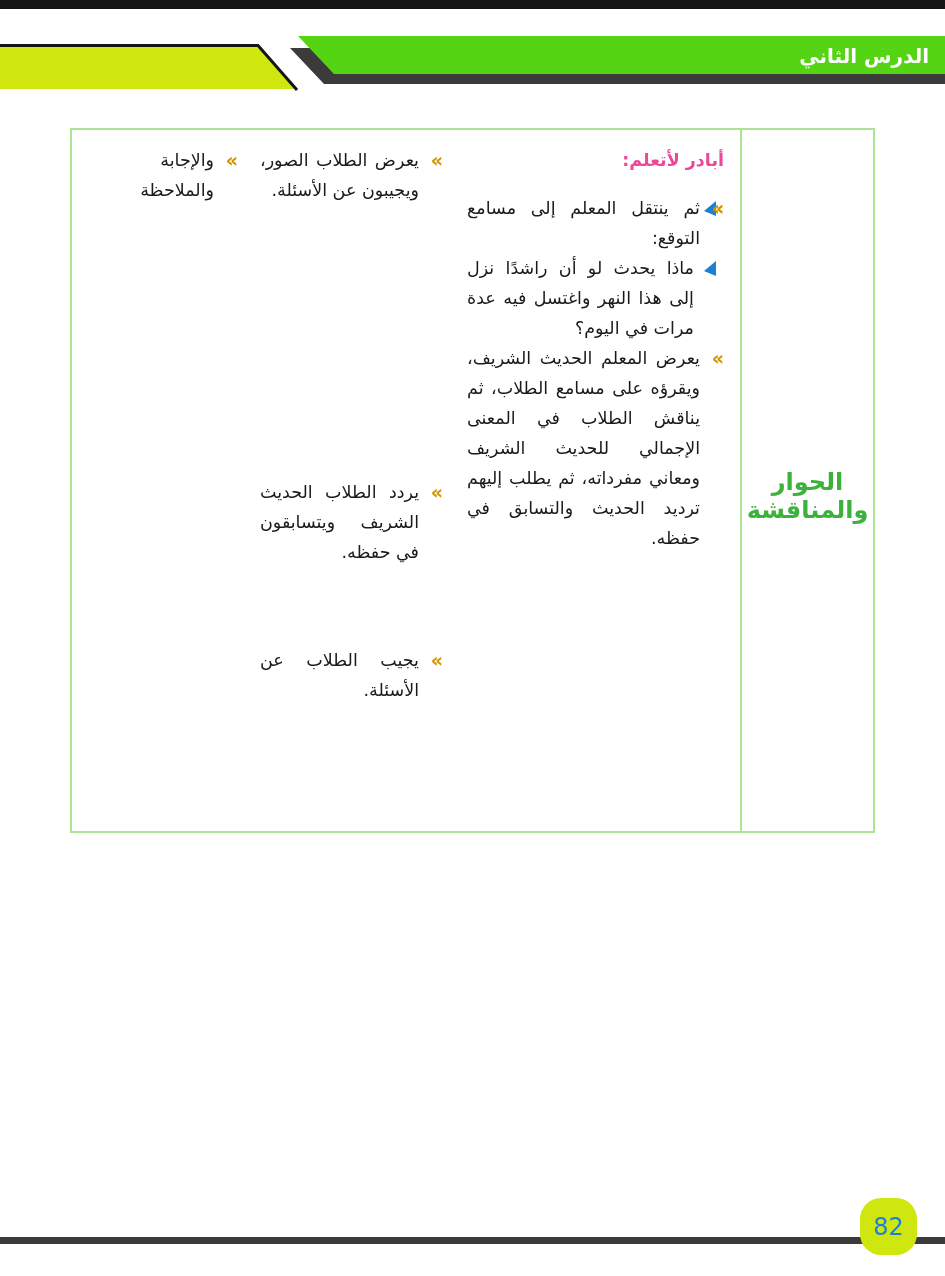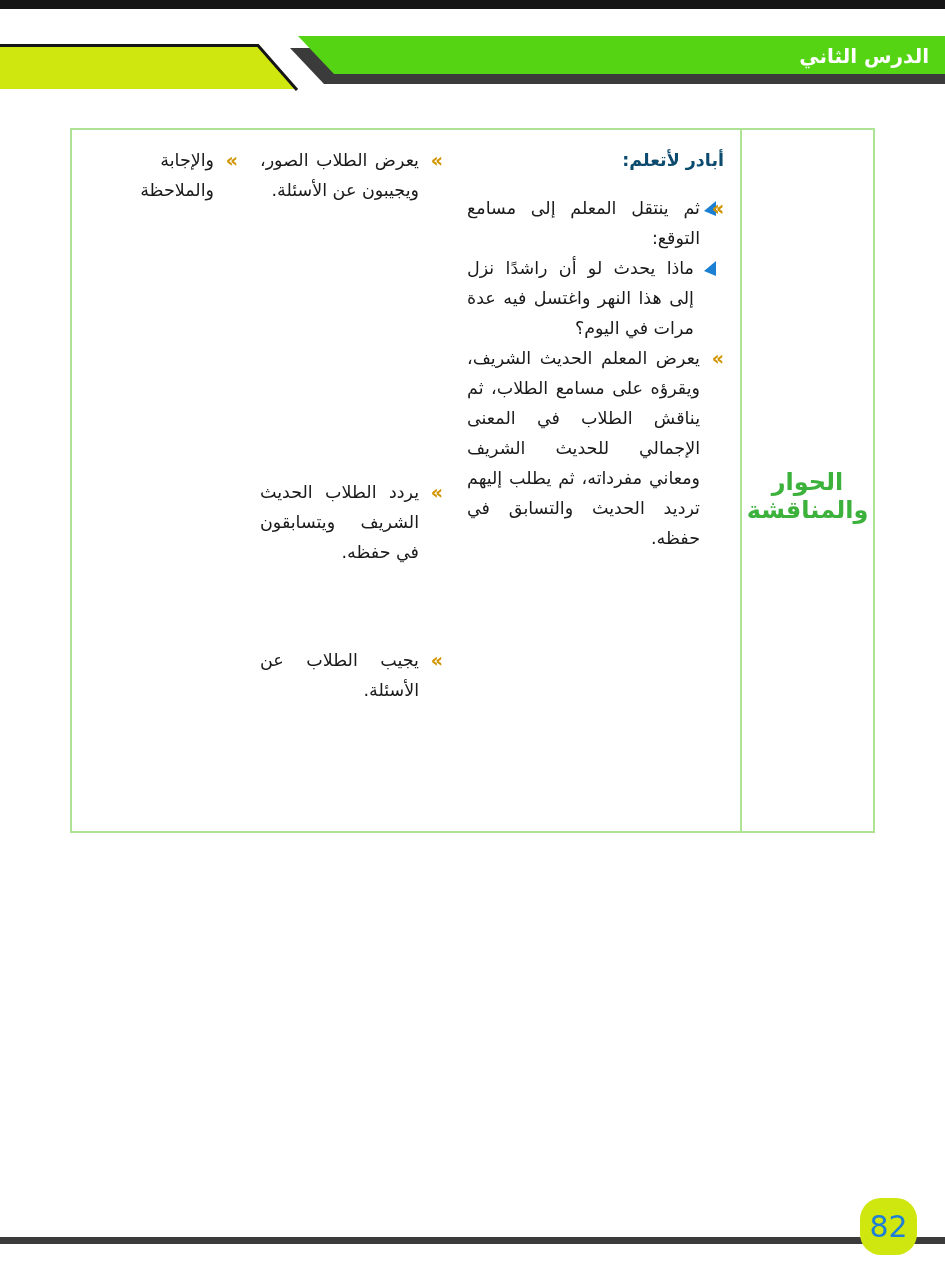--- a/index.html
+++ b/index.html
@@ -25,38 +25,38 @@
   .col-main{width:285px;border-left:2px solid #aee394;padding:15px 16px 0 12px;}
   .col-actions{width:205px;border-left:2px solid #aee394;padding:15px 12px 0 10px;}
   .col-tools{width:176px;padding:15px 12px 0 10px;}
   .strategy-label{
     margin-top:338px;text-align:center;color:#3cb23c;font-size:24px;font-weight:700;
   }
   .block{
     position:relative;direction:rtl;font-size:17.5px;line-height:30px;
     text-align:justify;text-justify:inter-word;
   }
-  .block.heading{color:#0c4a6e;font-weight:700;text-align:right;}
+  .block.heading{color:#ec4899;font-weight:700;text-align:right;}
   .block.bullet{padding-right:24px;}
   .block.sub{padding-right:30px;}
   .marker-gold{
     position:absolute;right:0;top:0;color:#d29400;font-size:19px;font-weight:700;
     direction:ltr;unicode-bidi:bidi-override;
   }
   .marker-blue{position:absolute;right:8px;top:8px;width:12px;height:15px;}
   .mb18{margin-bottom:18px;}
   .mt6{margin-top:6px;}
   .mt272{margin-top:272px;}
   .mt78{margin-top:78px;}
   
   .bottom-bar{position:absolute;left:0;top:1237px;width:945px;height:7px;background:#3b3b3b;}
   .page-badge{
     position:absolute;left:860px;top:1198px;width:57px;height:57px;background:#cfe70f;
     border-radius:21px;z-index:2;display:flex;align-items:center;justify-content:center;
-    color:#1f7fd6;font-size:30px;
+    color:#1f7fd6;font-size:24px;
   }
 </style>
 </head>
 <body>
 
 <div class="page">
 
   <svg class="header-art" viewBox="0 0 945 100" xmlns="http://www.w3.org/2000/svg">
     <rect x="0" y="0" width="945" height="9" fill="#151515"></rect>
     <polygon points="290,48 945,48 945,84 324,84" fill="#3b3b3b"></polygon>

